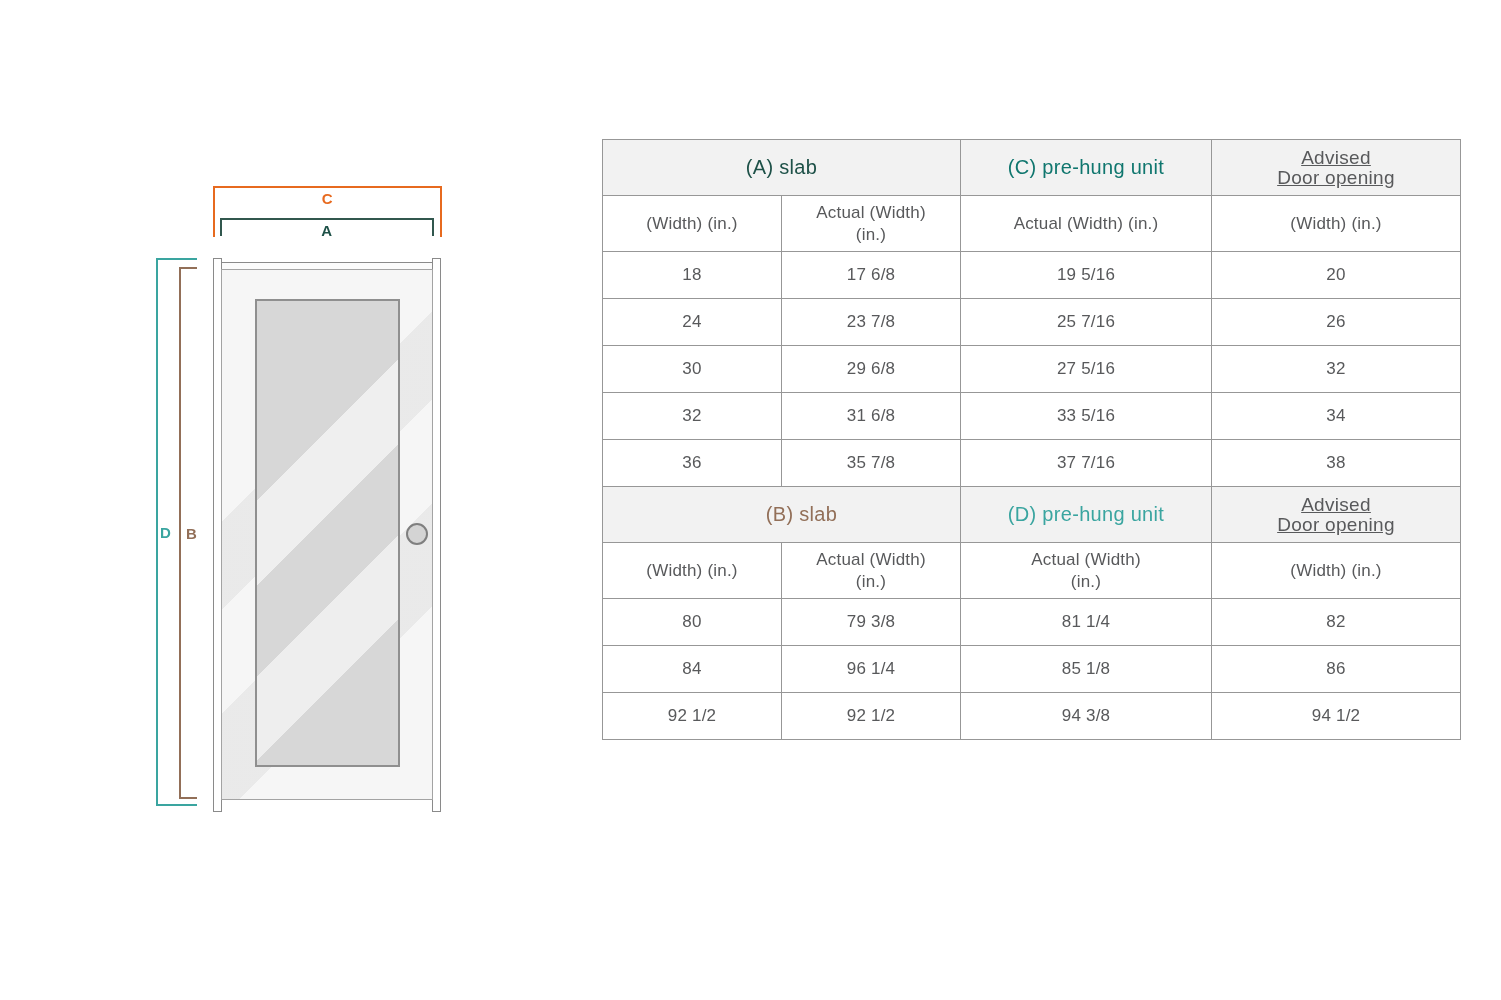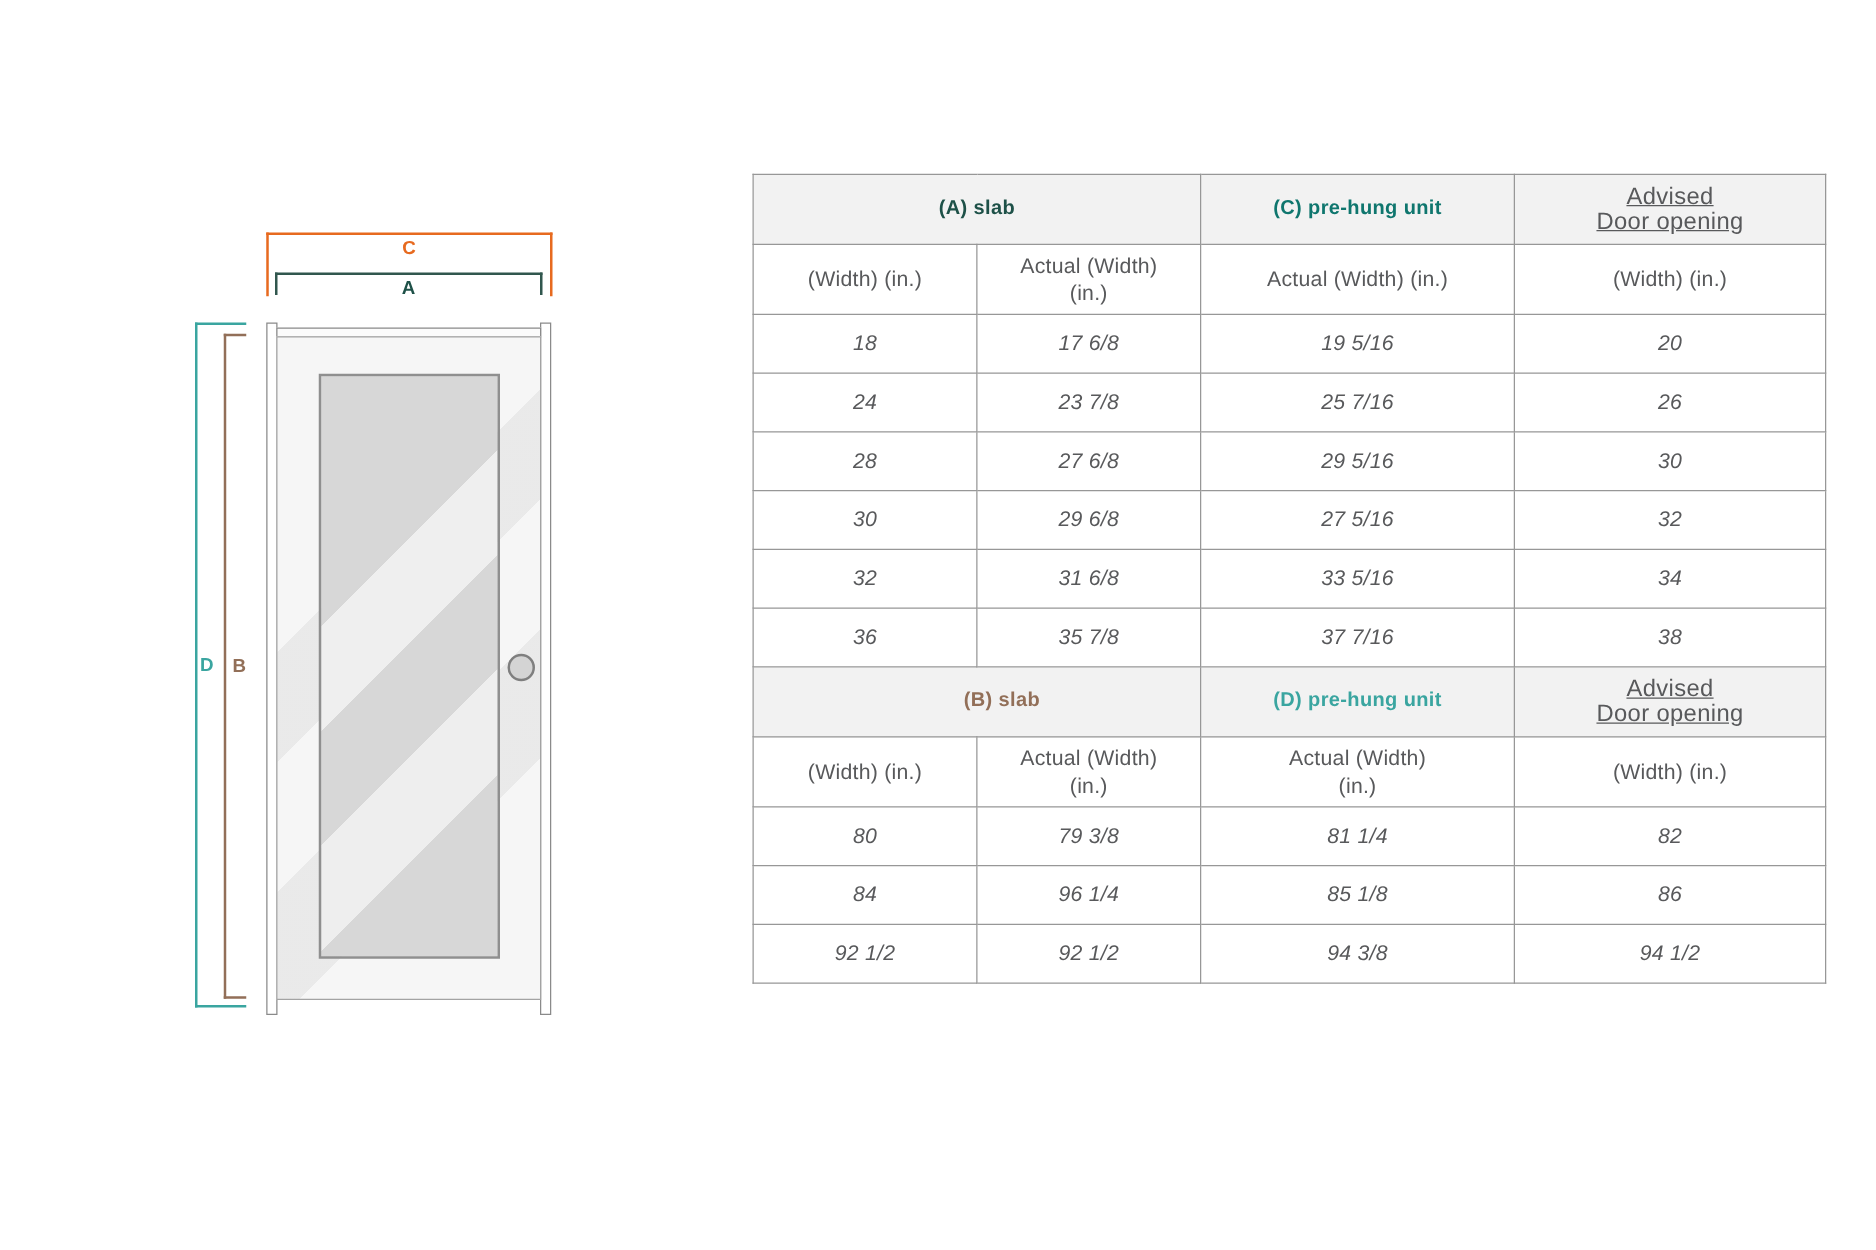--- a/index.html
+++ b/index.html
@@ -97,41 +97,40 @@
   }
   .size-table th, .size-table td {
     border: 1px solid #979797;
     text-align: center;
     vertical-align: middle;
     white-space: pre-line;
   }
   .group-row th {
     background: #f2f2f2;
     height: 56px;
-    font-size: 16px;
-    font-weight: 700;
+    font-size: 20px;
+    font-weight: 400;
     letter-spacing: 0.3px;
     line-height: 1.05;
   }
   .group-row th.advised {
     font-weight: 400;
     font-size: 19px;
     text-decoration: underline;
   }
   .colhead-row td {
     height: 56px;
     font-size: 17px;
     line-height: 1.25;
     letter-spacing: 0.2px;
   }
   .data-row td {
     height: 47px;
     font-size: 17px;
     letter-spacing: 0.2px;
-    font-style: italic;
   }
 </style>
 </head>
 <body>
 
 <div class="stage">
 
   <div>
 
     <div class="bracket-top" style="left: 213px; top: 186px; width: 229px; height: 51px; border-color: rgb(231, 106, 31);">
@@ -189,26 +188,20 @@
       <td>19 5/16</td>
       <td>20</td>
     </tr>
     <tr class="data-row">
       <td>24</td>
       <td>23 7/8</td>
       <td>25 7/16</td>
       <td>26</td>
     </tr>
     <tr class="data-row">
-      <td>28</td>
-      <td>27 6/8</td>
-      <td>29 5/16</td>
-      <td>30</td>
-    </tr>
-    <tr class="data-row">
       <td>30</td>
       <td>29 6/8</td>
       <td>27 5/16</td>
       <td>32</td>
     </tr>
     <tr class="data-row">
       <td>32</td>
       <td>31 6/8</td>
       <td>33 5/16</td>
       <td>34</td>

